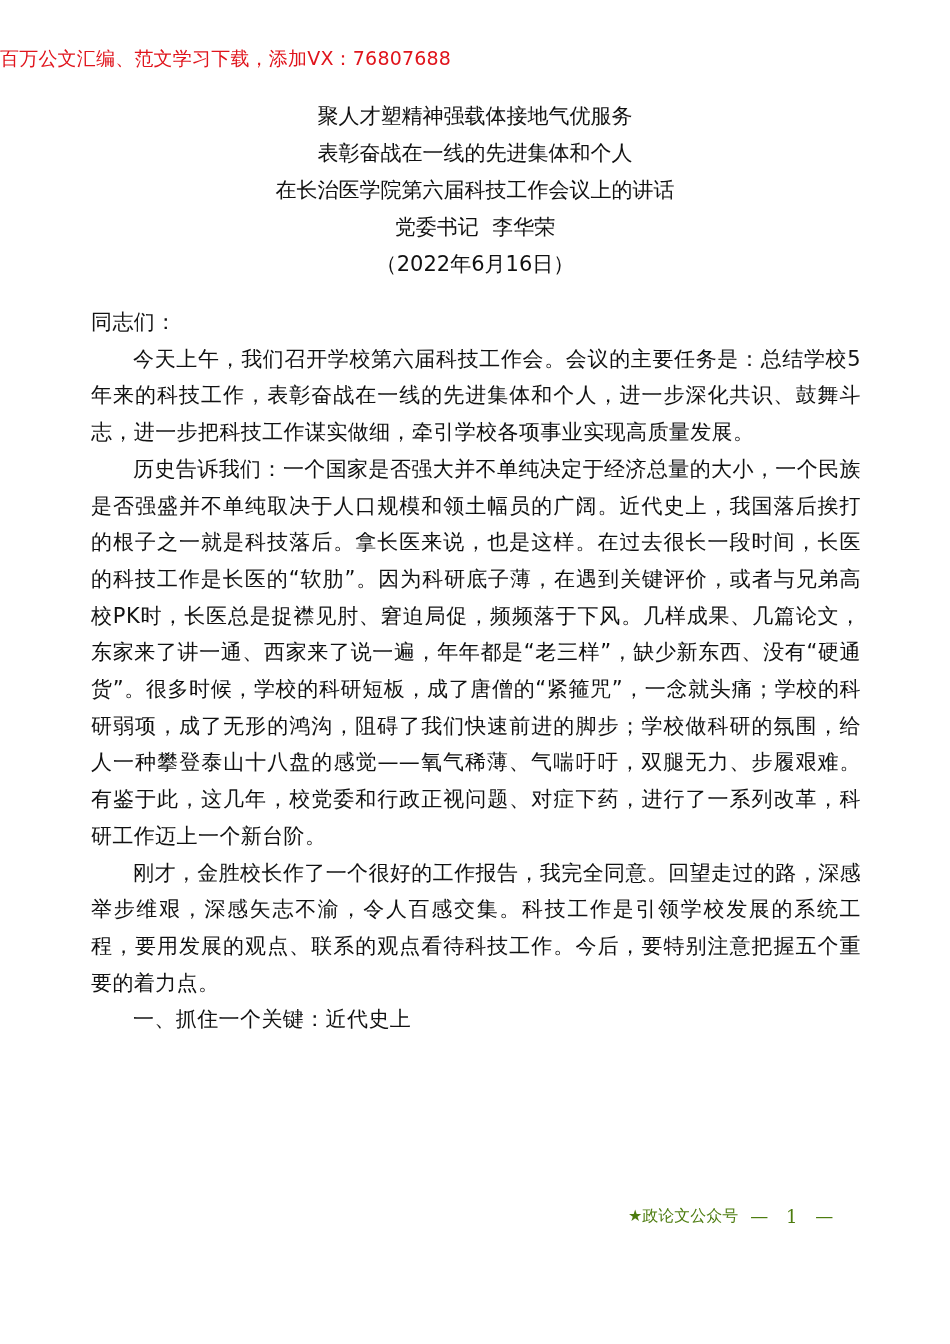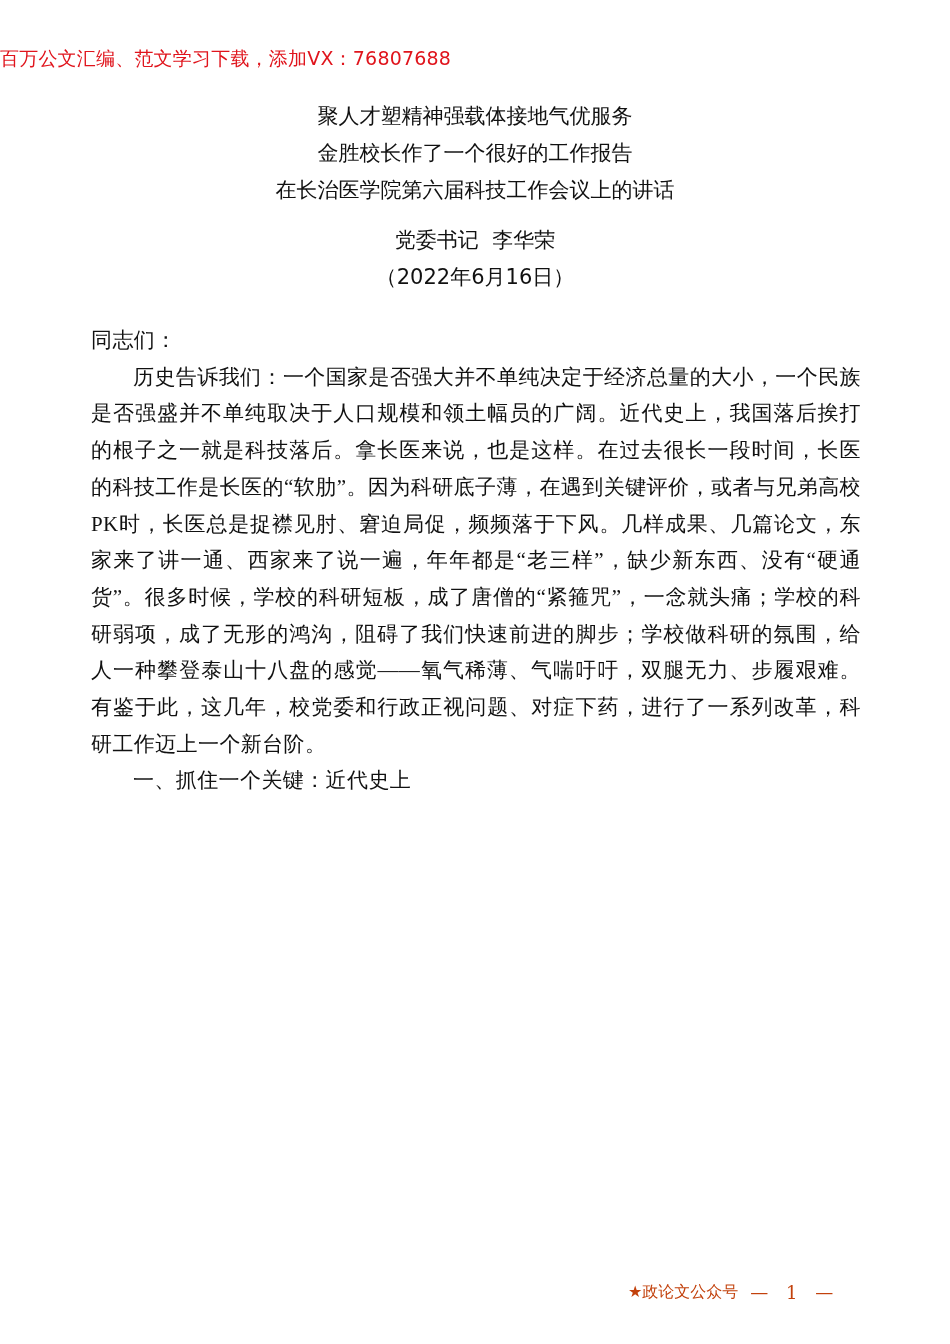--- a/index.html
+++ b/index.html
@@ -2,43 +2,45 @@
 <html><head>
 <meta charset="utf-8">
 <style>
   html, body { margin:0; padding:0; background:#ffffff; }
   body { width:950px; height:1344px; position:relative; overflow:hidden;
          font-family: "DejaVu Sans", "Liberation Sans", sans-serif; color:#111; }
   .banner { position:absolute; top:46px; left:0; width:950px; text-align:left;
             font-size:19px; color:#e0141c; letter-spacing:0.2px; }
   .title-block { position:absolute; top:98px; left:0; width:950px; text-align:center; }
   .title-line { font-size:21px; line-height:37px; height:37px; color:#111; }
-  .body { position:absolute; top:322px; left:91px; width:770px;font-family:Liberation Serif, serif; }
+  .body { position:absolute; top:304px; left:91px; width:770px; }
   .p { font-size:21px; line-height:36.7px; text-align:justify; text-align-last:left;
        margin:0; letter-spacing:0.4px; }
   .indent { text-indent:42px; }
-  .footer { position:absolute; top:1282px; left:628px; font-size:16px; color:#c2410c;
+  .footer { position:absolute; top:1206px; left:628px; font-size:16px; color:#4d7c0f;
             display:flex; }
   .footer .pn { font-family: "DejaVu Serif", "Liberation Serif", serif; font-size:18px; margin-left:12px; letter-spacing:6px; }
 </style>
 </head>
 <body>
 
 <div class="banner">百万公文汇编、范文学习下载，添加VX：76807688</div>
 
 <div class="title-block">
   <div class="title-line">聚人才塑精神强载体接地气优服务</div>
-  <div class="title-line">金胜校长作了一个很好的工作报告</div>
+  <div class="title-line">表彰奋战在一线的先进集体和个人</div>
   <div class="title-line">在长治医学院第六届科技工作会议上的讲话</div>
-  <div class="title-line" style="white-space:pre;margin-top:13px;">党委书记  李华荣</div>
+  <div class="title-line" style="white-space:pre;">党委书记  李华荣</div>
   <div class="title-line">（2022年6月16日）</div>
 </div>
 
 <div class="body">
   <p class="p">同志们：</p>
+  <p class="p indent">今天上午，我们召开学校第六届科技工作会。会议的主要任务是：总结学校5年来的科技工作，表彰奋战在一线的先进集体和个人，进一步深化共识、鼓舞斗志，进一步把科技工作谋实做细，牵引学校各项事业实现高质量发展。</p>
   <p class="p indent">历史告诉我们：一个国家是否强大并不单纯决定于经济总量的大小，一个民族是否强盛并不单纯取决于人口规模和领土幅员的广阔。近代史上，我国落后挨打的根子之一就是科技落后。拿长医来说，也是这样。在过去很长一段时间，长医的科技工作是长医的“软肋”。因为科研底子薄，在遇到关键评价，或者与兄弟高校PK时，长医总是捉襟见肘、窘迫局促，频频落于下风。几样成果、几篇论文，东家来了讲一通、西家来了说一遍，年年都是“老三样”，缺少新东西、没有“硬通货”。很多时候，学校的科研短板，成了唐僧的“紧箍咒”，一念就头痛；学校的科研弱项，成了无形的鸿沟，阻碍了我们快速前进的脚步；学校做科研的氛围，给人一种攀登泰山十八盘的感觉——氧气稀薄、气喘吁吁，双腿无力、步履艰难。有鉴于此，这几年，校党委和行政正视问题、对症下药，进行了一系列改革，科研工作迈上一个新台阶。</p>
+  <p class="p indent">刚才，金胜校长作了一个很好的工作报告，我完全同意。回望走过的路，深感举步维艰，深感矢志不渝，令人百感交集。科技工作是引领学校发展的系统工程，要用发展的观点、联系的观点看待科技工作。今后，要特别注意把握五个重要的着力点。</p>
   <p class="p indent">一、抓住一个关键：近代史上</p>
 </div>
 
 <div class="footer">
   <span>★政论文公众号</span>
   <span class="pn">— 1 —</span>
 </div>
 
 </body></html>

